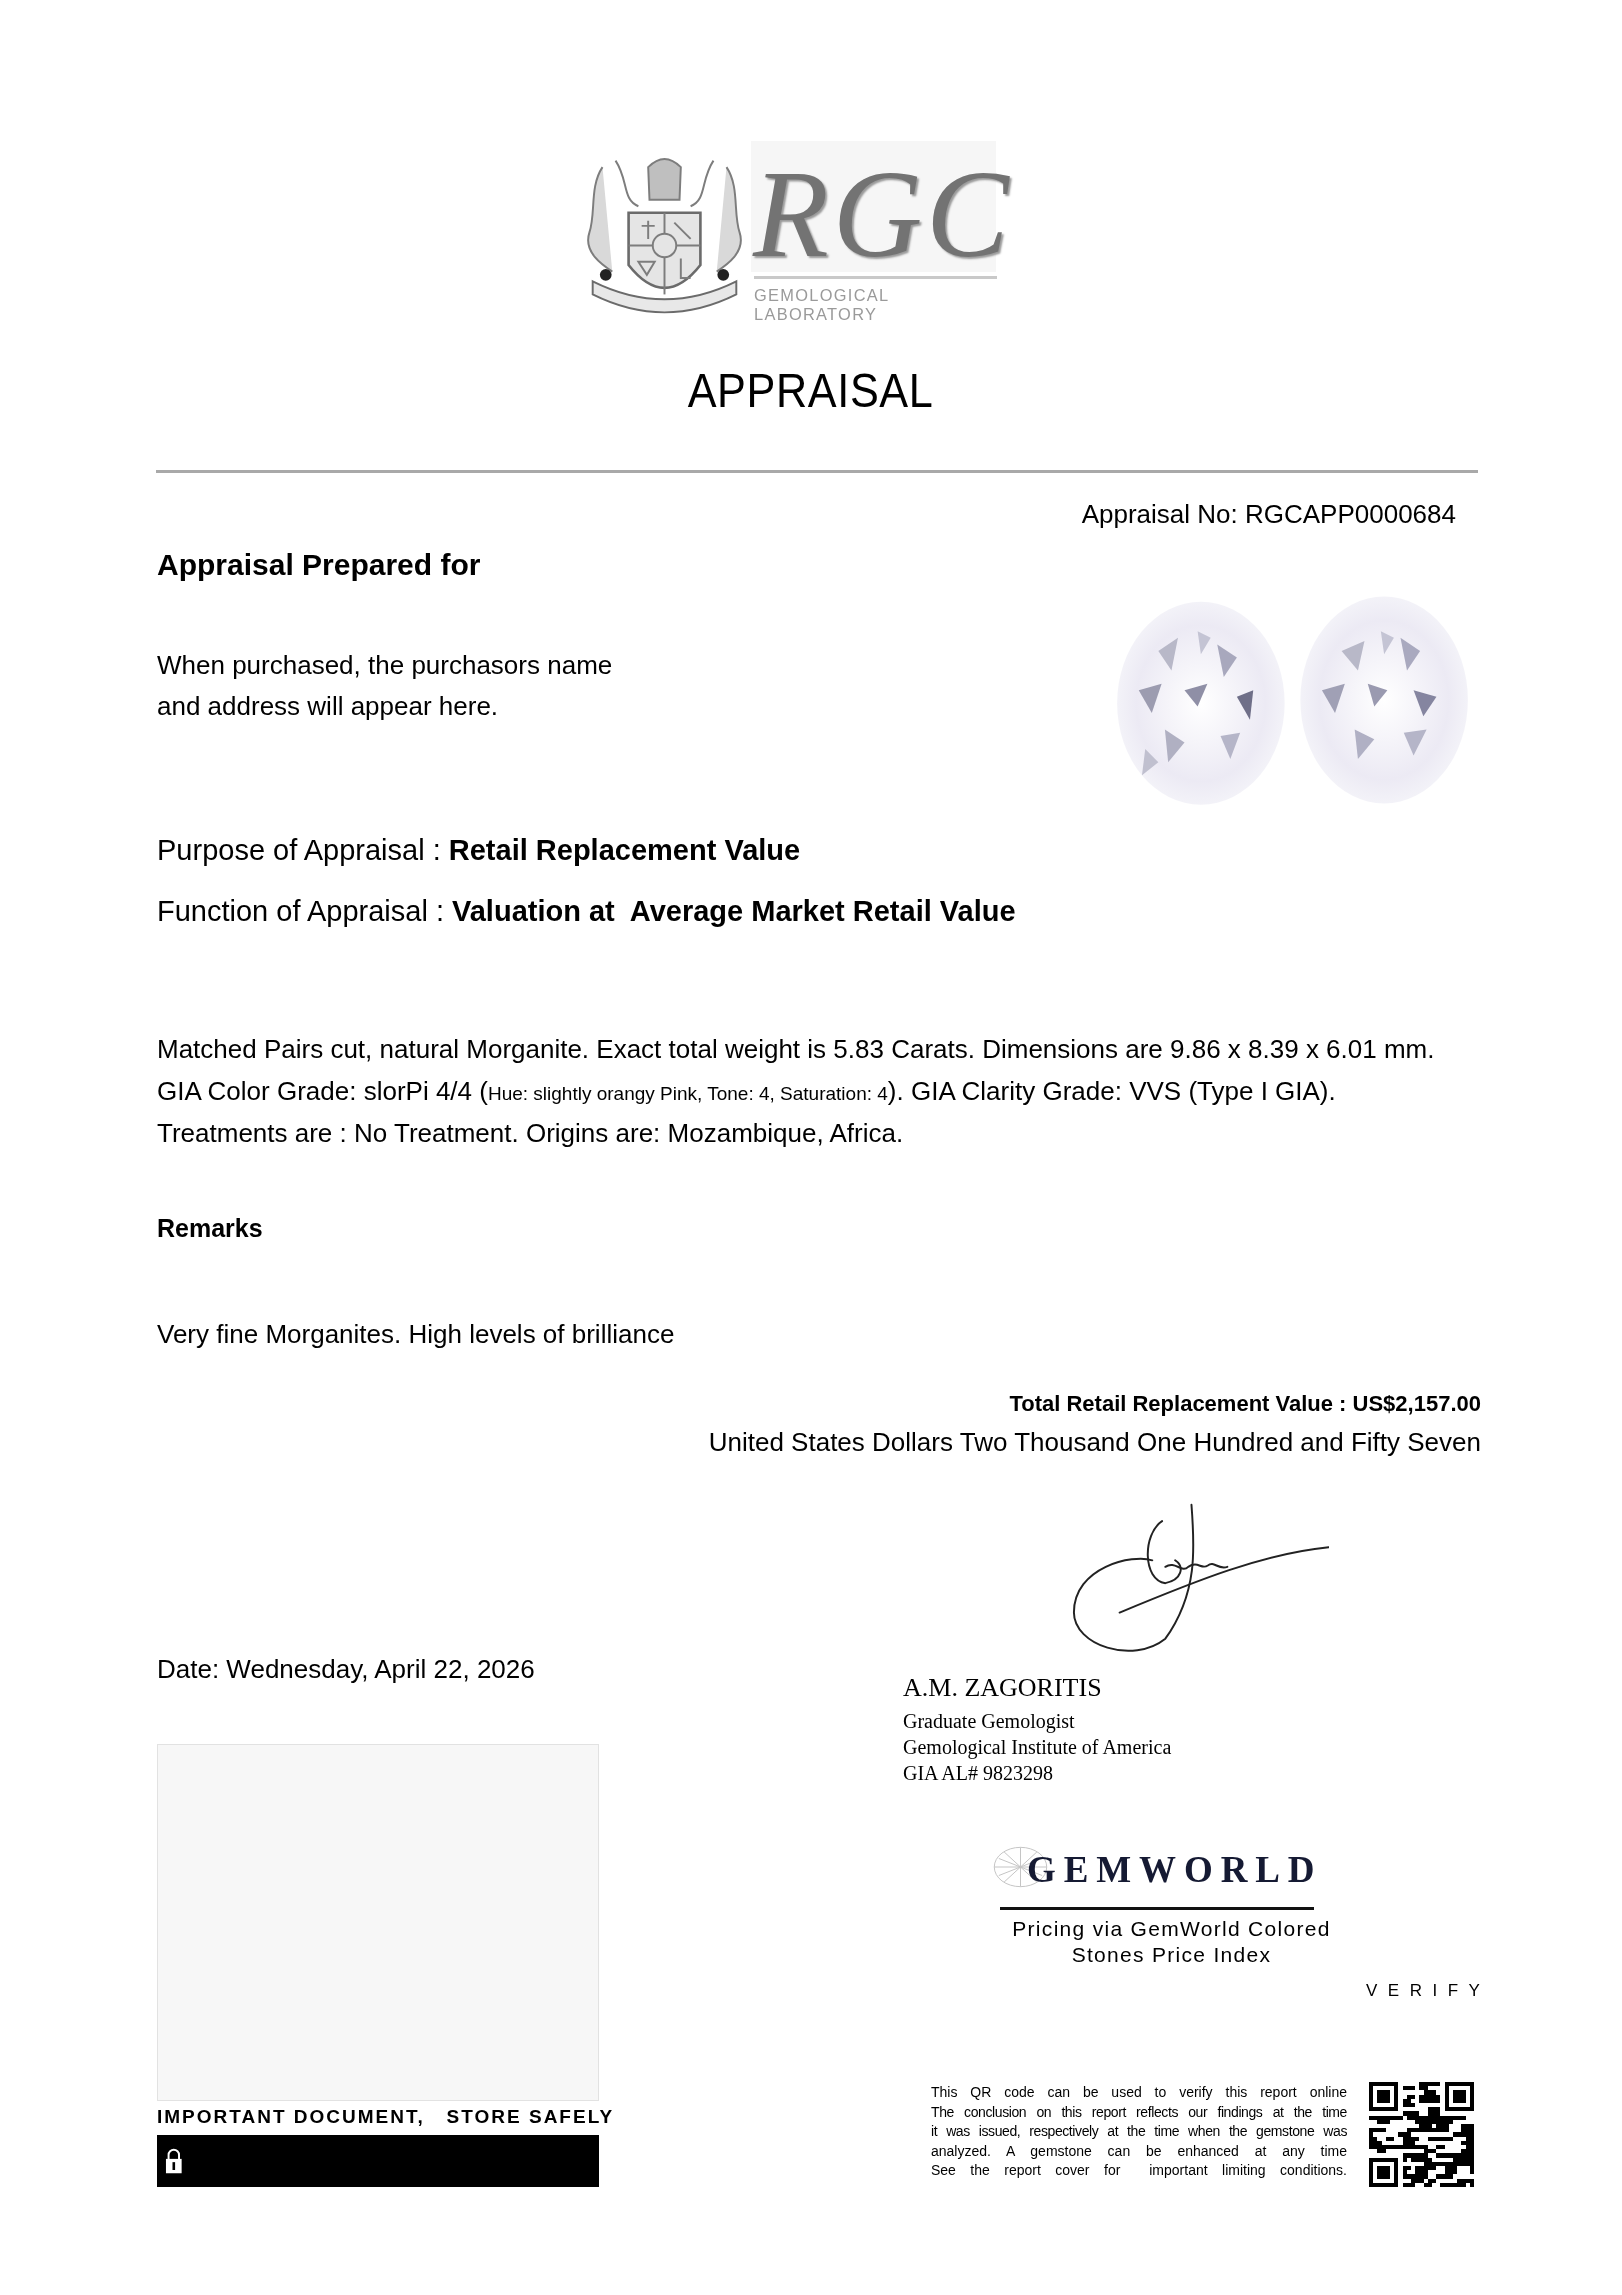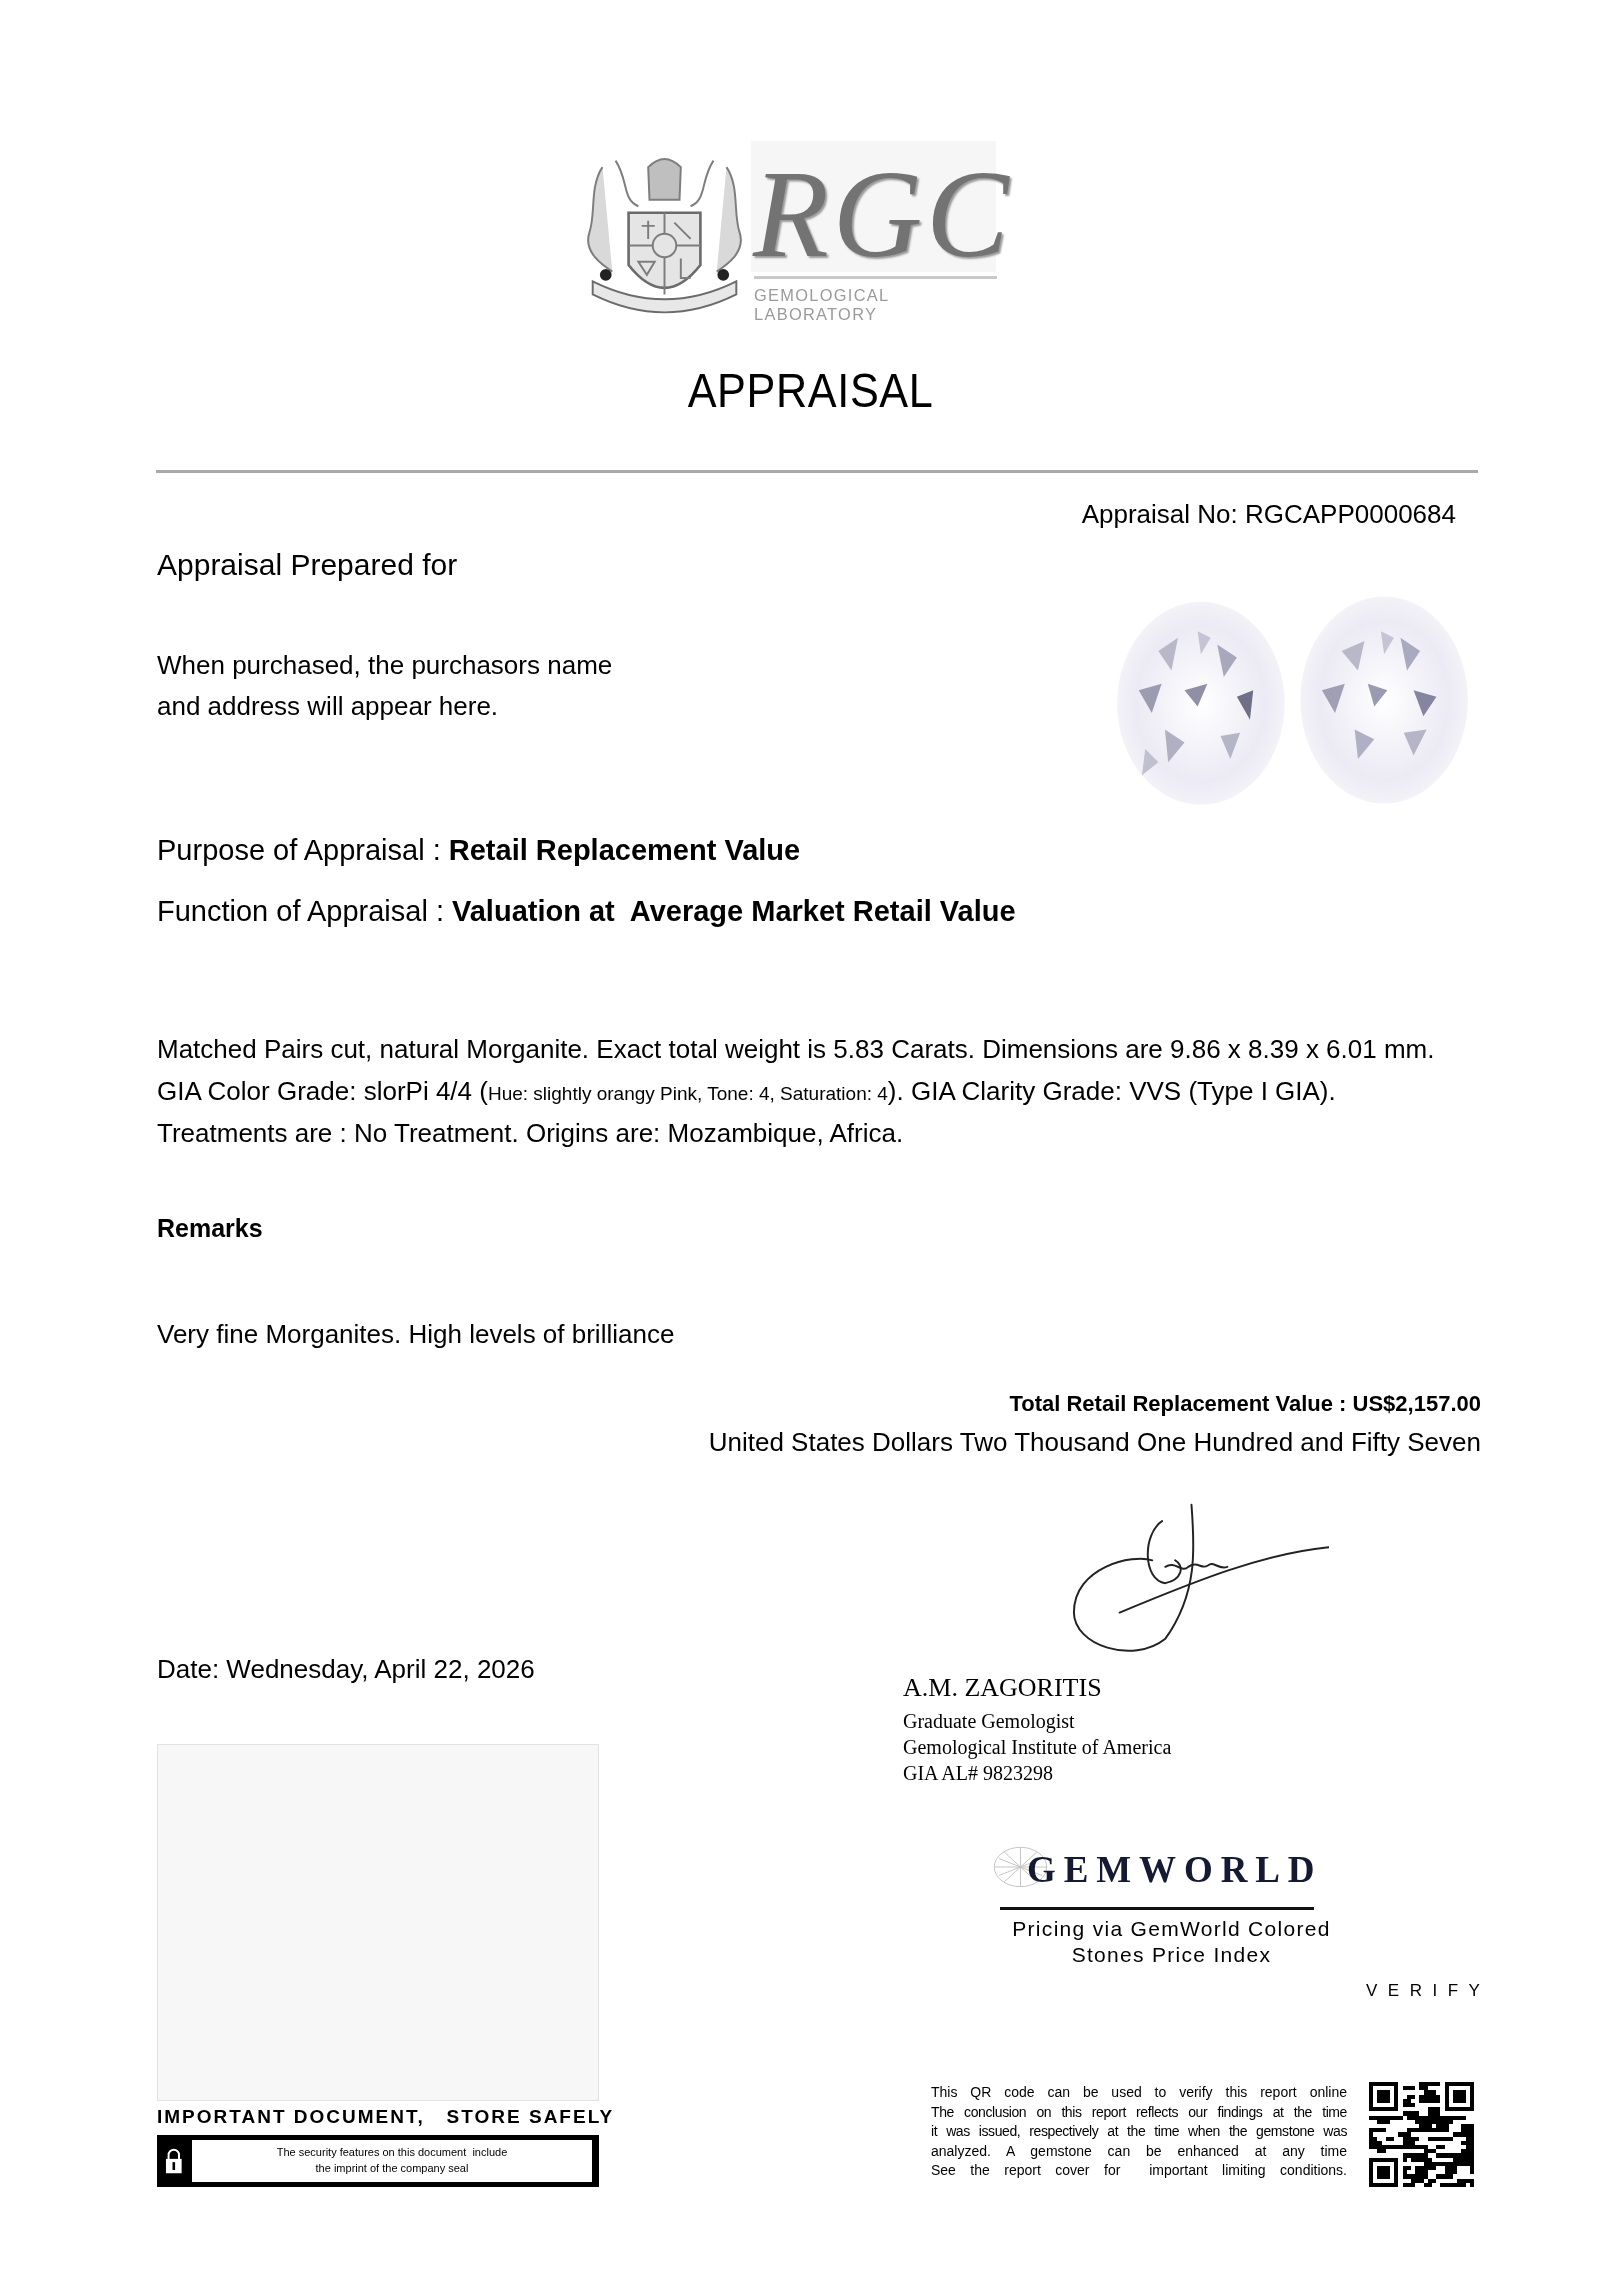--- a/index.html
+++ b/index.html
@@ -15,21 +15,21 @@
                  letter-spacing: 3.9px; color: #737373; line-height: 1; text-shadow: 2px 2px 2px #9a9a9a; font-style: italic; }
   #rgc-line { left: 178px; top: 135px; width: 243px; height: 2.6px; background: #c9c9c9; }
   #rgc-sub { left: 178px; top: 145px; font-size: 16.4px; letter-spacing: 1.3px; color: #9a9a9a; }
 
   #title { left: 0; width: 1622px; top: 363px; text-align: center; font-family: Liberation Sans, sans-serif;
            font-size: 48px; letter-spacing: 0.7px; }
   #title span { display: inline-block; transform: scaleX(0.9); }
   #divider { left: 156px; top: 470px; width: 1322px; height: 3.3px; background: #a9a9a9; }
 
   #appraisal-no { right: 166px; top: 499px; font-size: 26px; }
-  #prepared-for { left: 157px; top: 548px; font-size: 30px; font-weight: normal; }
+  #prepared-for { left: 157px; top: 548px; font-size: 30px; font-weight: bold; }
   .purch { left: 157px; font-size: 26px; }
   #purch1 { top: 650px; }
   #purch2 { top: 691px; }
 
   #gems { left: 1106px; top: 592px; width: 373px; height: 216px; }
 
   .kv { left: 157px; font-size: 29px; }
   .kv b { font-weight: bold; }
   #purpose { top: 834px; }
   #function { top: 895px; }
@@ -204,24 +204,20 @@
 <div id="gem-t1" class="abs gem-text">Pricing via GemWorld Colored</div>
 <div id="gem-t2" class="abs gem-text">Stones Price Index</div>
 
 <div id="important" class="abs" style="white-space:pre">IMPORTANT DOCUMENT,   STORE SAFELY</div>
 <div id="security-bar" class="abs">
   <svg id="lock-icon" class="abs" viewBox="0 0 30 44">
     <path d="M7 18 V12 A8 8 0 0 1 23 12 V18" fill="none" stroke="#fff" stroke-width="3"></path>
     <rect x="3" y="18" width="24" height="22" fill="#fff"></rect>
     <rect x="13" y="23" width="4" height="12" fill="#000"></rect>
   </svg>
-  <div id="security-inner" class="abs">
-    <div style="white-space:pre">The security features on this document  include</div>
-    <div>the imprint of the company seal</div>
-  </div>
 </div>
 
 <div id="verify" class="abs">VERIFY</div>
 <svg id="qr" class="abs" viewBox="0 0 25 25" shape-rendering="crispEdges">
   <g id="qr-cells" fill="#000">
       <rect x="0" y="0" width="7" height="1"></rect>
       <rect x="0" y="6" width="7" height="1"></rect>
       <rect x="0" y="0" width="1" height="7"></rect>
       <rect x="6" y="0" width="1" height="7"></rect>
       <rect x="2" y="2" width="3" height="3"></rect>

